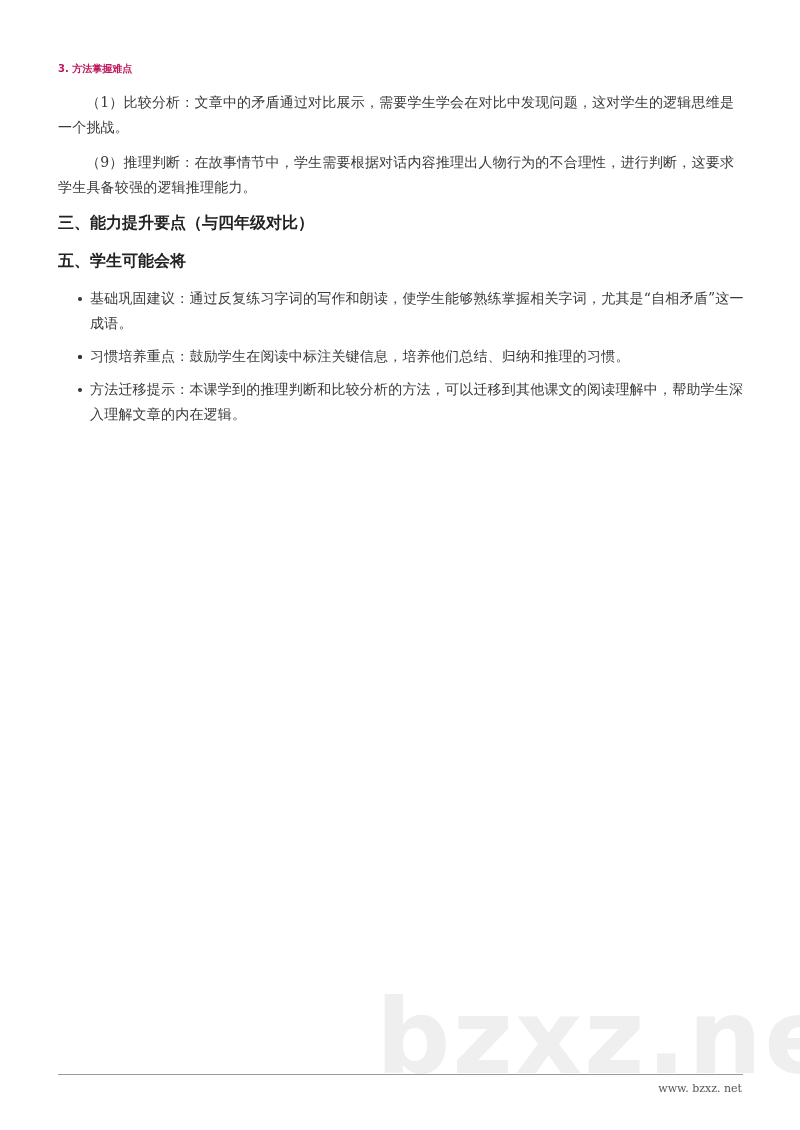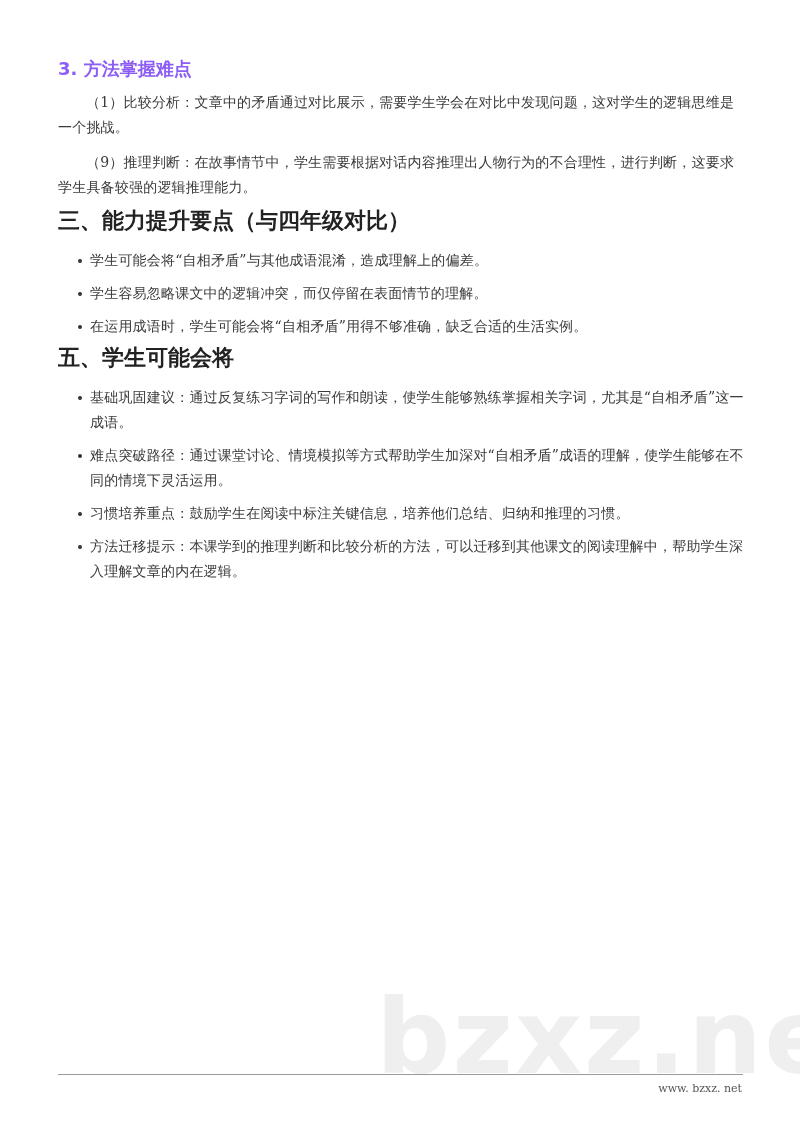--- a/index.html
+++ b/index.html
@@ -4,29 +4,29 @@
 <style>
   html, body { margin: 0; padding: 0; background: #ffffff; }
   body {
     width: 800px; height: 1130px; position: relative; overflow: hidden;
     font-family: "DejaVu Serif", "Liberation Serif", serif;
     color: #333333;
   }
   .page { position: absolute; left: 58px; top: 58px; width: 690px; }
   .subhead {
     font-family: "DejaVu Sans", "Liberation Sans", sans-serif;
-    font-weight: bold; font-size: 18px; color: #8b5cf6; margin: 0 0 10px 0; line-height: 22px;
+    font-weight: bold; font-size: 10px; color: #be185d; margin: 0 0 10px 0; line-height: 22px;
   }
   .para {
     font-size: 14px; line-height: 25px; margin: 0 0 10px 0; text-indent: 28px;
     letter-spacing: 0.2px; color: #3a3a3a;
   }
   .h2 {
-    font-family: Liberation Mono, monospace;
-    font-weight: bold; font-size: 22px; color: #222; margin: 4px 0 12px 0; line-height: 26px;
+    font-family: Liberation Sans, sans-serif;
+    font-weight: bold; font-size: 16px; color: #222; margin: 4px 0 12px 0; line-height: 26px;
   }
   ul.bullets { list-style: none; margin: 0; padding: 0 0 0 20px; }
   ul.bullets li {
     position: relative; font-size: 14px; line-height: 25px; margin: 0 0 8px 0;
     padding-left: 12px; color: #3a3a3a; letter-spacing: 0.2px;
   }
   ul.bullets li .dot {
     position: absolute; left: 0; top: 11px; width: 4px; height: 4px; border-radius: 50%;
     background: #333;
   }
@@ -45,30 +45,25 @@
 </head>
 <body>
 
 <div class="page">
   <div class="subhead">3. 方法掌握难点</div>
   <p class="para">（1）比较分析：文章中的矛盾通过对比展示，需要学生学会在对比中发现问题，这对学生的逻辑思维是一个挑战。</p>
   <p class="para">（9）推理判断：在故事情节中，学生需要根据对话内容推理出人物行为的不合理性，进行判断，这要求学生具备较强的逻辑推理能力。</p>
 
   <div class="h2">三、能力提升要点（与四年级对比）</div>
 
-  <ul class="bullets">
-    <li><span class="dot"></span><span>学生可能会将“自相矛盾”与其他成语混淆，造成理解上的偏差。</span></li>
-    <li><span class="dot"></span><span>学生容易忽略课文中的逻辑冲突，而仅停留在表面情节的理解。</span></li>
-    <li><span class="dot"></span><span>在运用成语时，学生可能会将“自相矛盾”用得不够准确，缺乏合适的生活实例。</span></li>
-  </ul>
 
   <div class="h2">五、学生可能会将</div>
   <ul class="bullets">
     <li><span class="dot"></span><span>基础巩固建议：通过反复练习字词的写作和朗读，使学生能够熟练掌握相关字词，尤其是“自相矛盾”这一成语。</span></li>
-    <li><span class="dot"></span><span>难点突破路径：通过课堂讨论、情境模拟等方式帮助学生加深对“自相矛盾”成语的理解，使学生能够在不同的情境下灵活运用。</span></li>
+    <li><span class="dot"></span></li>
     <li><span class="dot"></span><span>习惯培养重点：鼓励学生在阅读中标注关键信息，培养他们总结、归纳和推理的习惯。</span></li>
     <li><span class="dot"></span><span>方法迁移提示：本课学到的推理判断和比较分析的方法，可以迁移到其他课文的阅读理解中，帮助学生深入理解文章的内在逻辑。</span></li>
   </ul>
 </div>
 
 <div class="watermark">bzxz.net</div>
 <div class="rule"></div>
 <div class="footer-url">www. bzxz. net</div>
 
 </body></html>

